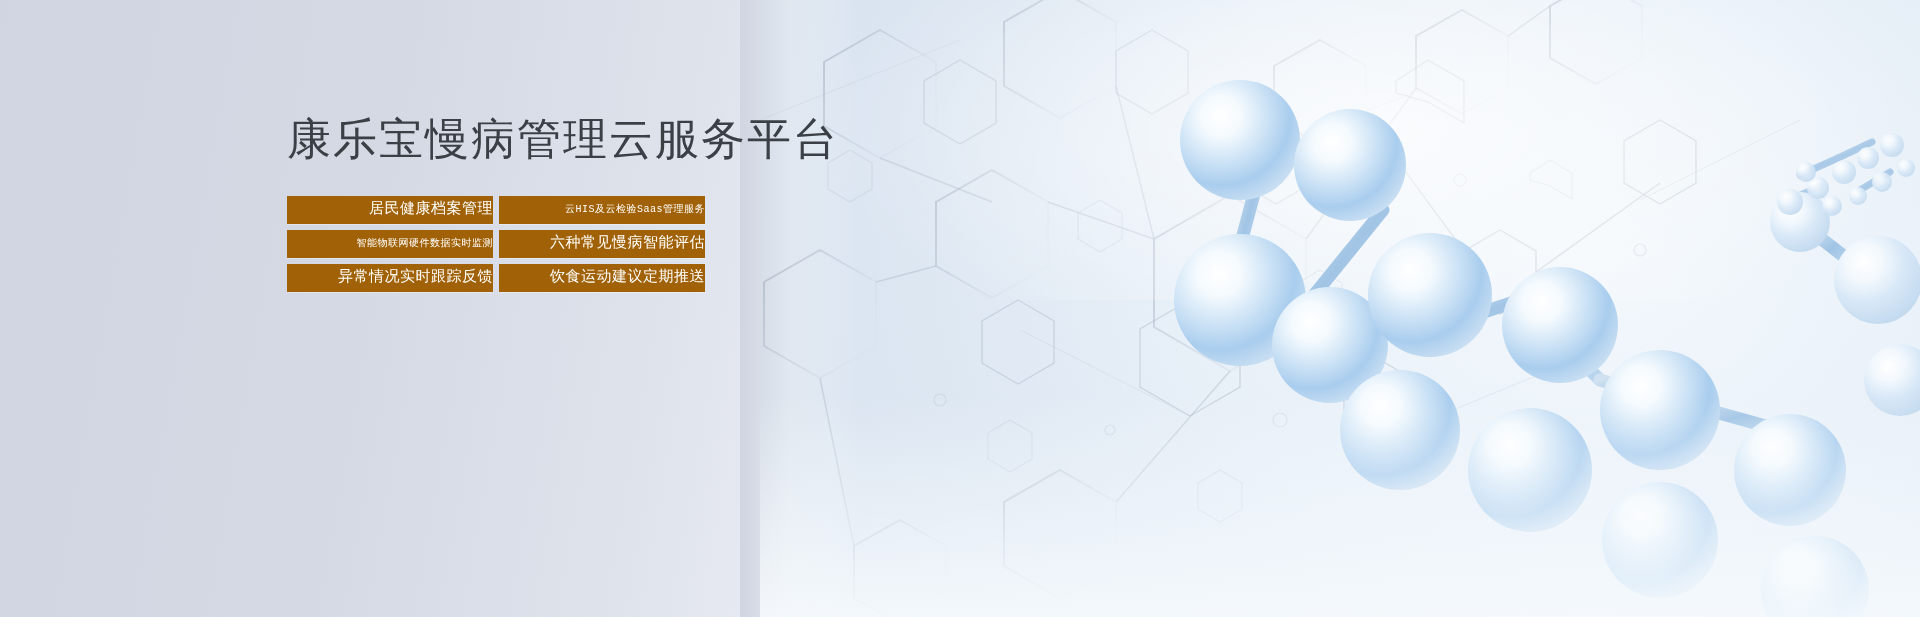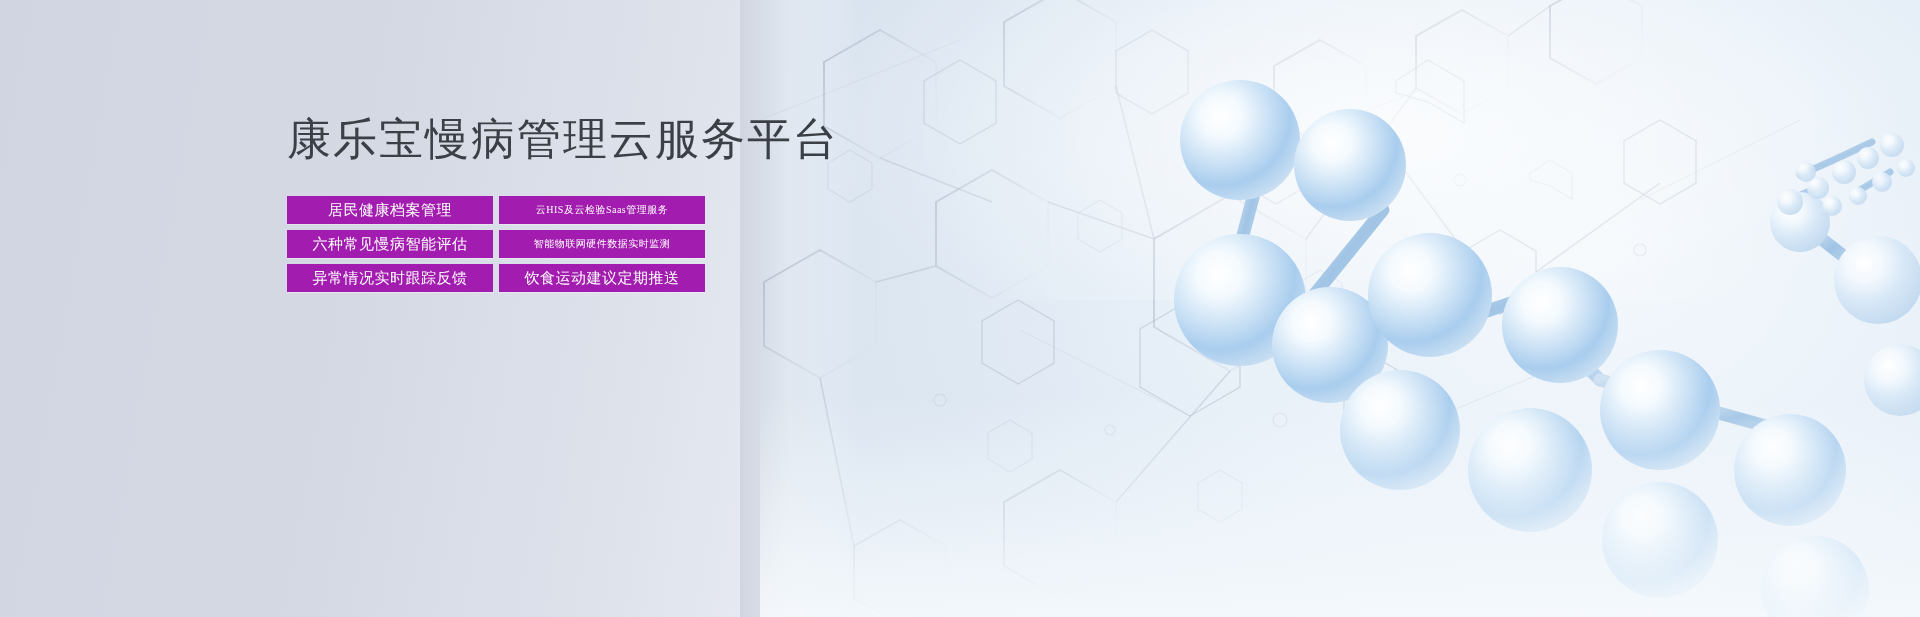--- a/index.html
+++ b/index.html
@@ -88,30 +88,30 @@
   }
 
   .feature-grid {
     margin-top: 28px;
     display: grid;
     grid-template-columns: 206px 206px;
     column-gap: 6px;
     row-gap: 6px;
   }
   .feature-cell {
-    background: #a21caf;
+    background: #a16207;
     color: #ffffff;
     font-size: 15px;
     line-height: 28px;
     height: 28px;
-    text-align: center;
+    text-align: right;
     letter-spacing: 0.5px;
     white-space: nowrap;
     overflow: hidden;
-    font-family: Liberation Serif, serif;
+    font-family: Liberation Mono, monospace;
     box-shadow: 0 1px 0 rgba(255,255,255,0.35);
   }
   .feature-cell.wide-text { font-size: 10px; }
 </style>
 </head>
 <body>
 
 <div id="banner">
 
   <div class="bg-left"></div>
@@ -272,21 +272,21 @@
   <div class="bg-botfade"></div>
 
   <div class="content">
     <div class="title">康乐宝慢病管理云服务平台</div>
 
     <div class="feature-grid">
       <div class="feature-cell">居民健康档案管理</div>
       <div class="feature-cell wide-text">云HIS及云检验Saas管理服务</div>
 
 
+      <div class="feature-cell wide-text">智能物联网硬件数据实时监测</div>
       <div class="feature-cell">六种常见慢病智能评估</div>
-      <div class="feature-cell wide-text">智能物联网硬件数据实时监测</div>
 
       <div class="feature-cell">异常情况实时跟踪反馈</div>
       <div class="feature-cell">饮食运动建议定期推送</div>
     </div>
   </div>
 
 </div>
 
 </body></html>

